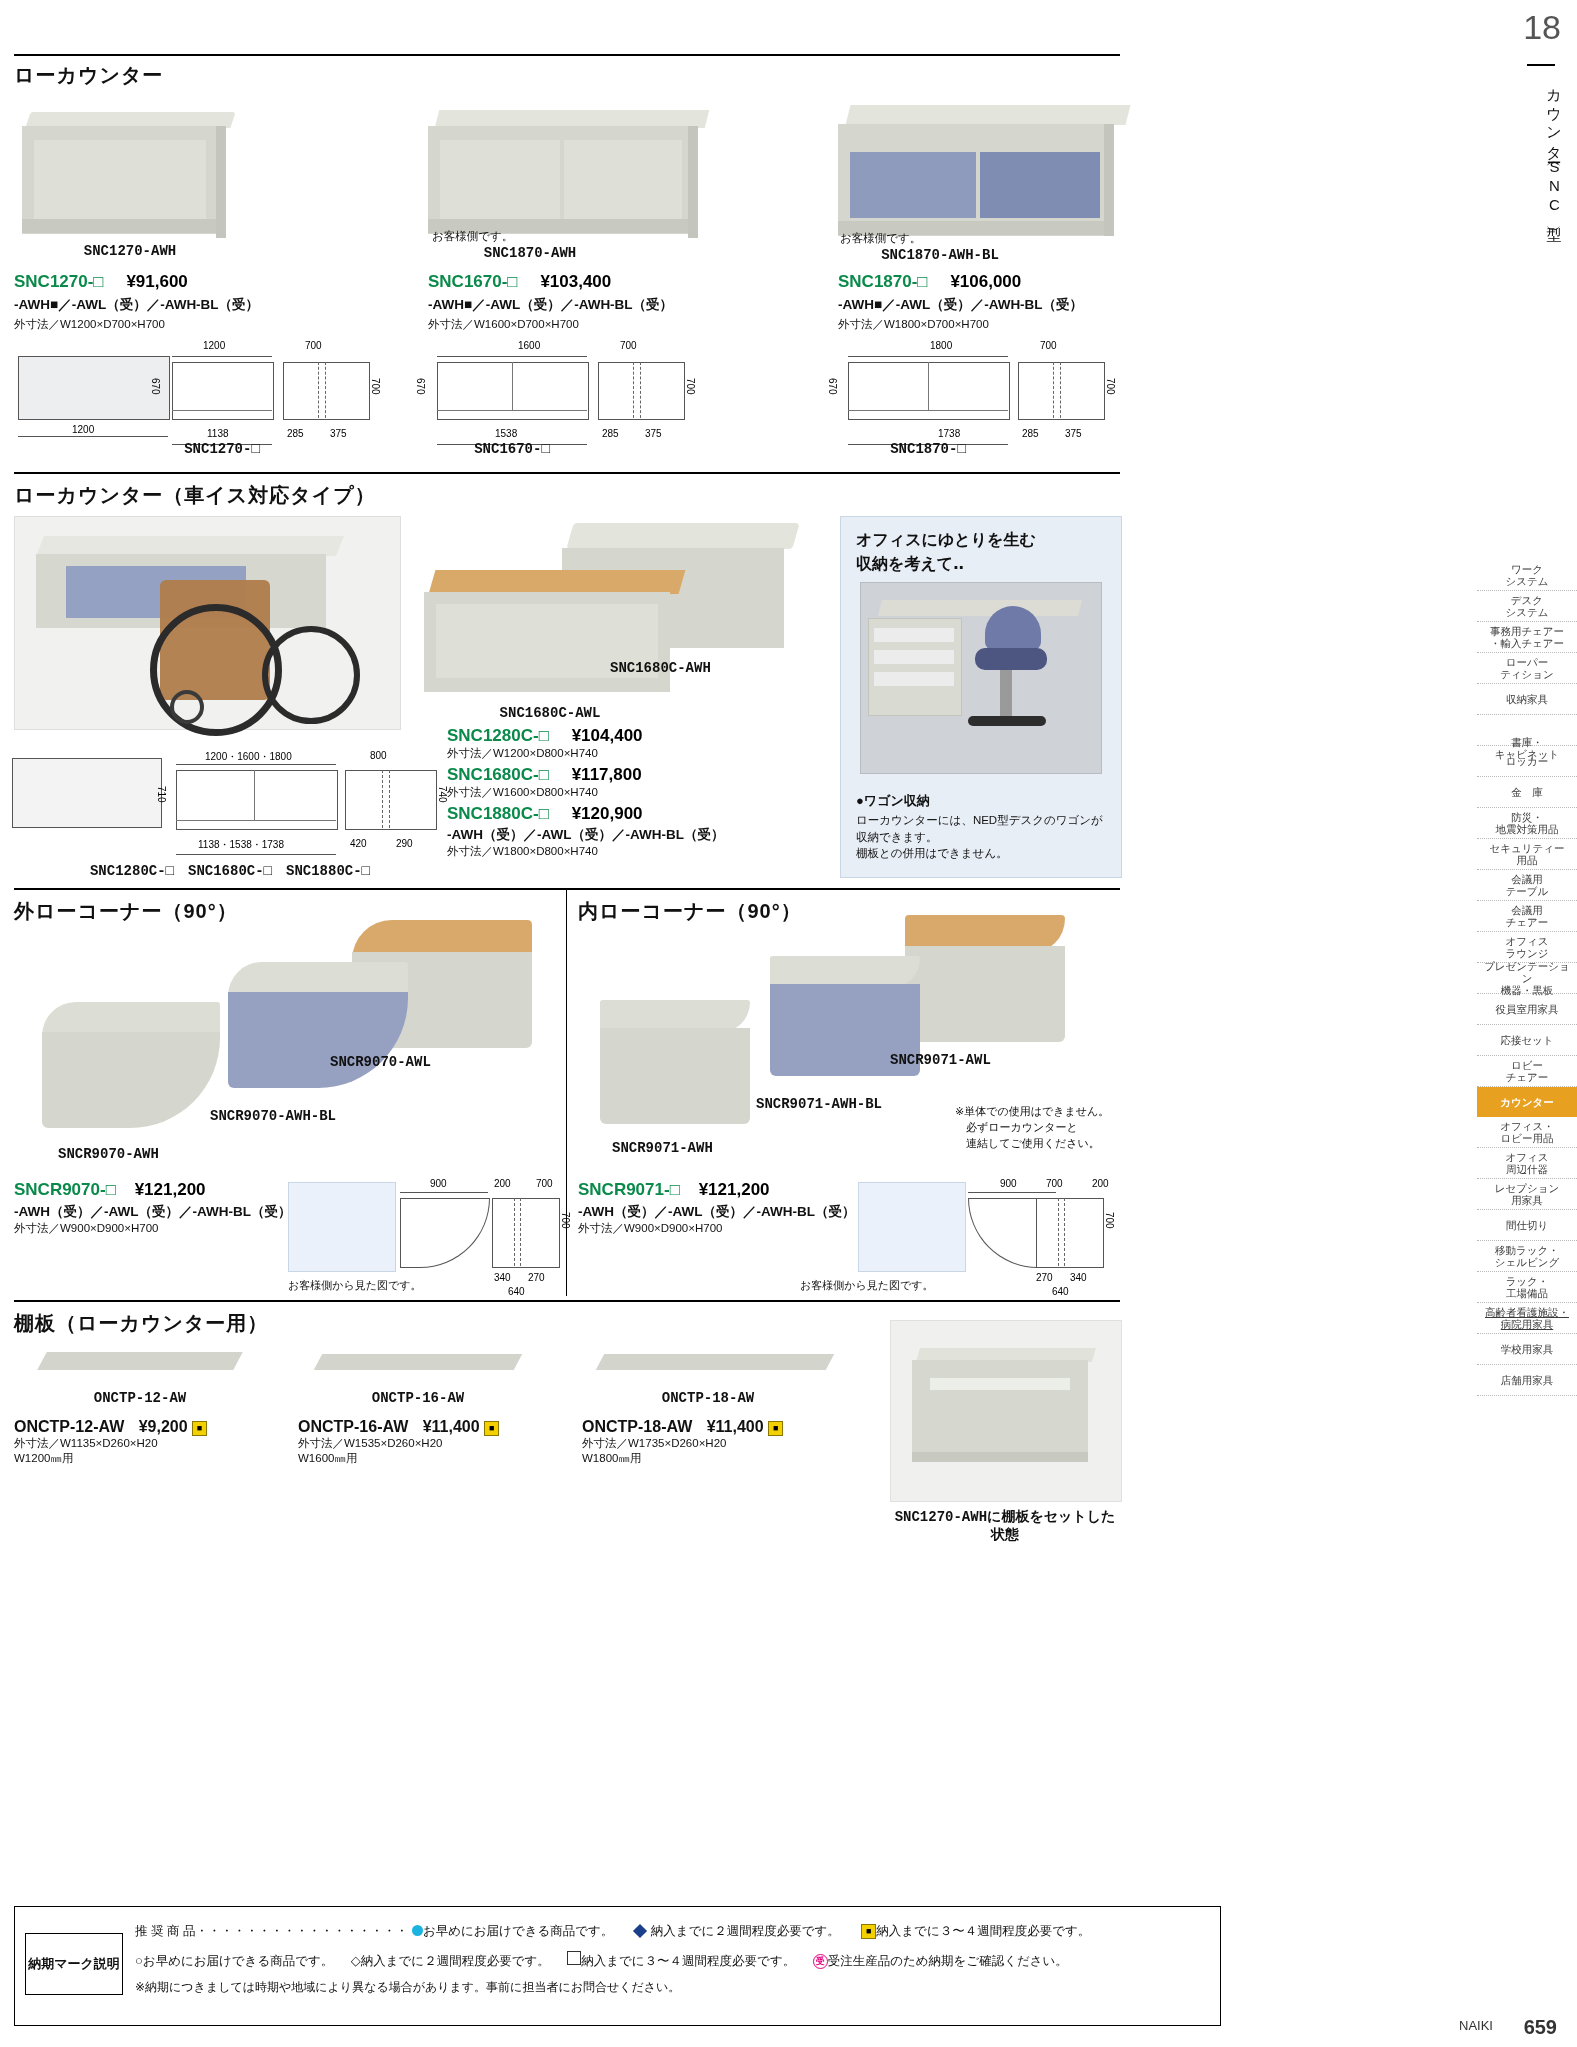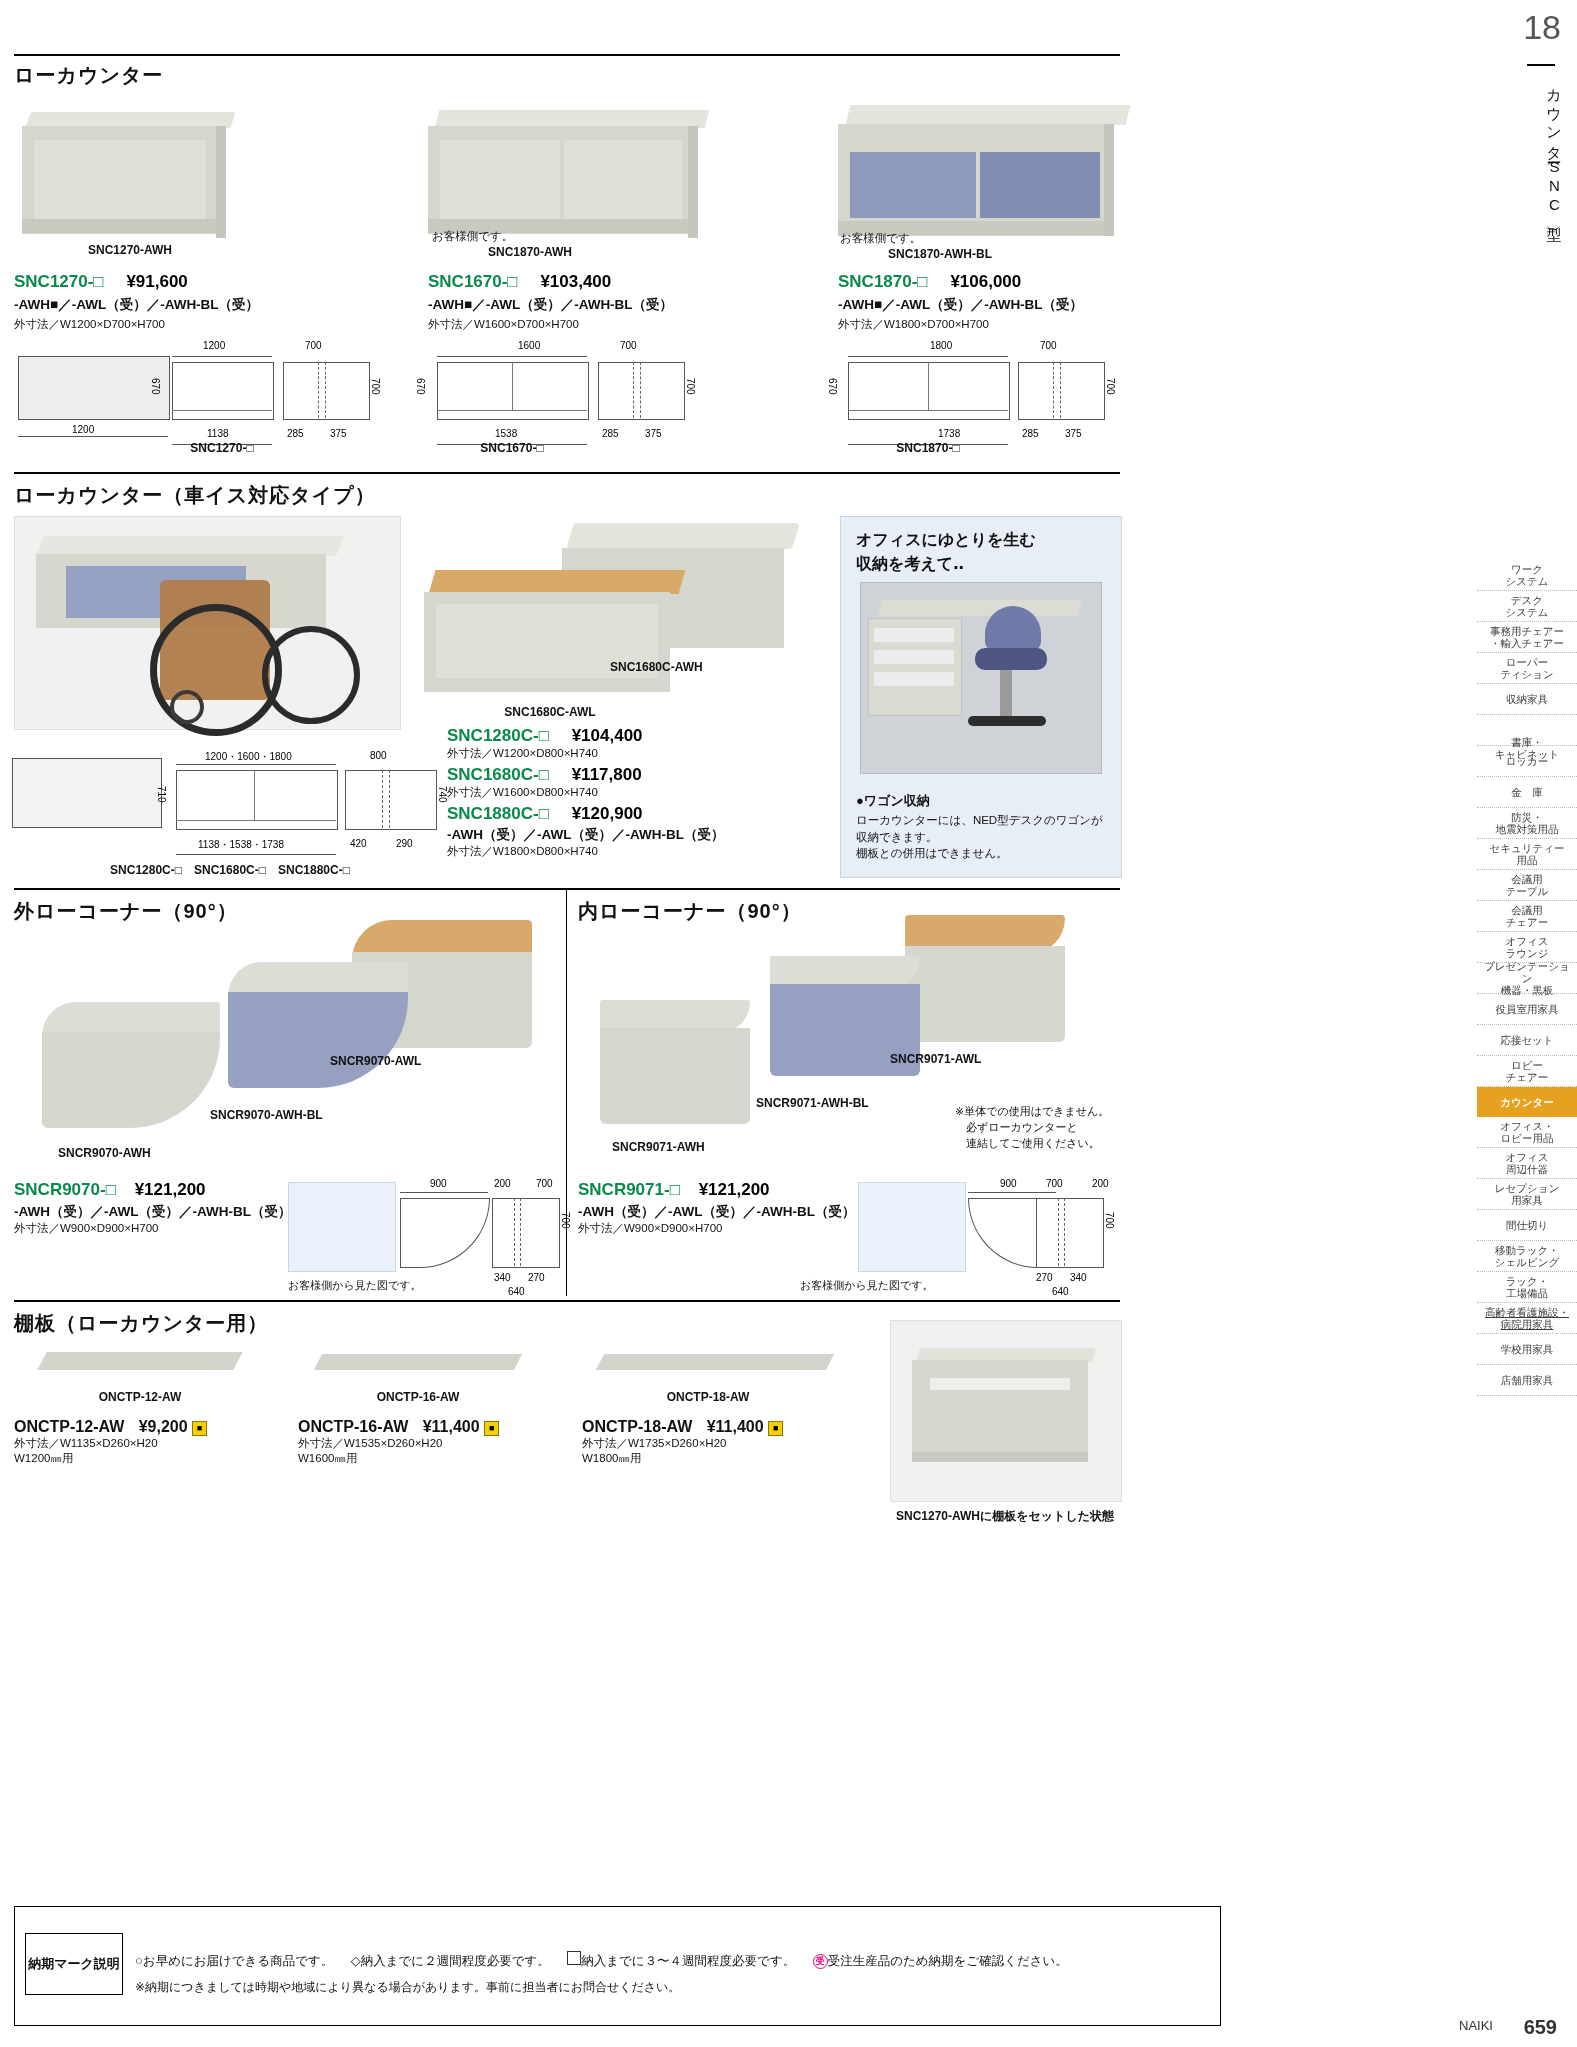--- a/index.html
+++ b/index.html
@@ -18,21 +18,21 @@
   .tabs{position:absolute;right:0;top:560px;width:100px;}
   .tab{height:30px;display:flex;align-items:center;justify-content:center;text-align:center;
     font-size:10.5px;line-height:1.15;color:#3b3b3b;border-bottom:1px dotted #b9b9b9;padding:0 4px;}
   .tab.active{background:#e8a020;color:#fff;font-weight:bold;border-bottom:none;}
   
   .hrule{position:absolute;height:2px;background:#000;}
   .sec-title{position:absolute;font-size:20px;font-weight:bold;letter-spacing:1px;}
   .code-green{color:#0a8a4a;font-weight:bold;}
   .price{color:#000;font-weight:bold;}
   .small{font-size:11.5px;}
-  .caption{position:absolute;font-size:12px;font-weight:bold;text-align:center;}
+  .caption{position:absolute;font-size:14px;font-weight:bold;text-align:center;font-family:Liberation Mono, monospace;}
   .note{position:absolute;font-size:11.5px;line-height:1.45;}
   
   .ph{position:absolute;}
   
   .dim{position:absolute;font-size:10px;color:#000;}
   .dimbox{position:absolute;border:1px solid #555;background:#fff;}
   .dimline{position:absolute;background:#555;}
   .dash{position:absolute;border-left:1px dashed #666;}
   
   .badge{display:inline-block;width:13px;height:13px;line-height:13px;text-align:center;
@@ -451,20 +451,25 @@
 
   <div class="ph" style="left:890px;top:1320px;width:230px;height:180px;background:#f0f1ef;border:1px solid #e0e1df;"></div>
   <div class="ph" style="left:918px;top:1348px;width:176px;height:14px;background:#e1e2da;transform:skewX(-16deg);"></div>
   <div class="ph" style="left:912px;top:1360px;width:176px;height:102px;background:#d6d7cf;"></div>
   <div class="ph" style="left:930px;top:1378px;width:140px;height:12px;background:#eceee8;"></div>
   <div class="ph" style="left:912px;top:1452px;width:176px;height:10px;background:#c8c9c1;"></div>
   <div class="caption" style="left:890px;top:1508px;width:230px;font-weight:bold;">SNC1270-AWHに棚板をセットした状態</div>
 
   <div class="legend">
     <div class="legend-left">納期マーク説明</div>
+    <div style="position:absolute;left:120px;top:16px;font-size:12.5px;">
+      <span>推 奨 商 品</span><span>・・・・・・・・・・・・・・・・・</span><span class="dot" style="background:#19b4e0;margin-left:4px;"></span><span>お早めにお届けできる商品です。</span>
+      <span style="margin-left:18px;" class="diamond"></span><span style="margin-left:6px;">納入までに２週間程度必要です。</span>
+      <span style="margin-left:18px;" class="badge b-sq">■</span><span>納入までに３〜４週間程度必要です。</span>
+    </div>
     <div style="position:absolute;left:120px;top:44px;font-size:12.5px;">
       <span style="font-size:13px;">○</span><span>お早めにお届けできる商品です。</span>
       <span style="margin-left:14px;font-size:13px;">◇</span><span>納入までに２週間程度必要です。</span>
       <span style="margin-left:14px;" class="sqbox"></span><span>納入までに３〜４週間程度必要です。</span>
       <span style="margin-left:14px;" class="badge b-ju">受</span><span>受注生産品のため納期をご確認ください。</span>
     </div>
     <div style="position:absolute;left:120px;top:72px;font-size:12px;">※納期につきましては時期や地域により異なる場合があります。事前に担当者にお問合せください。</div>
   </div>
 
   <div style="position:absolute;right:84px;bottom:14px;font-size:13px;color:#333;">NAIKI</div>

